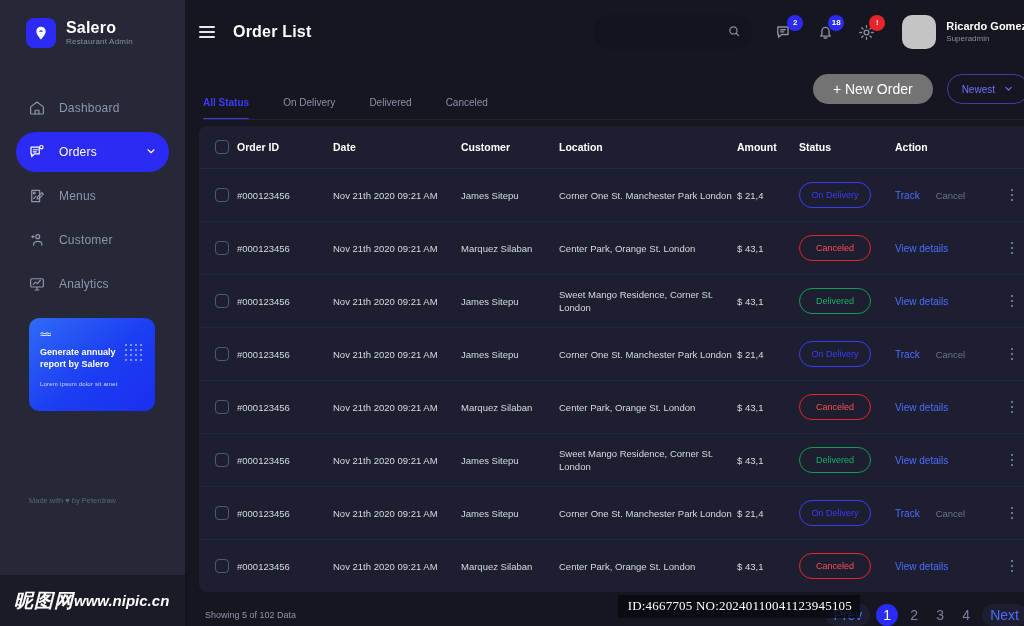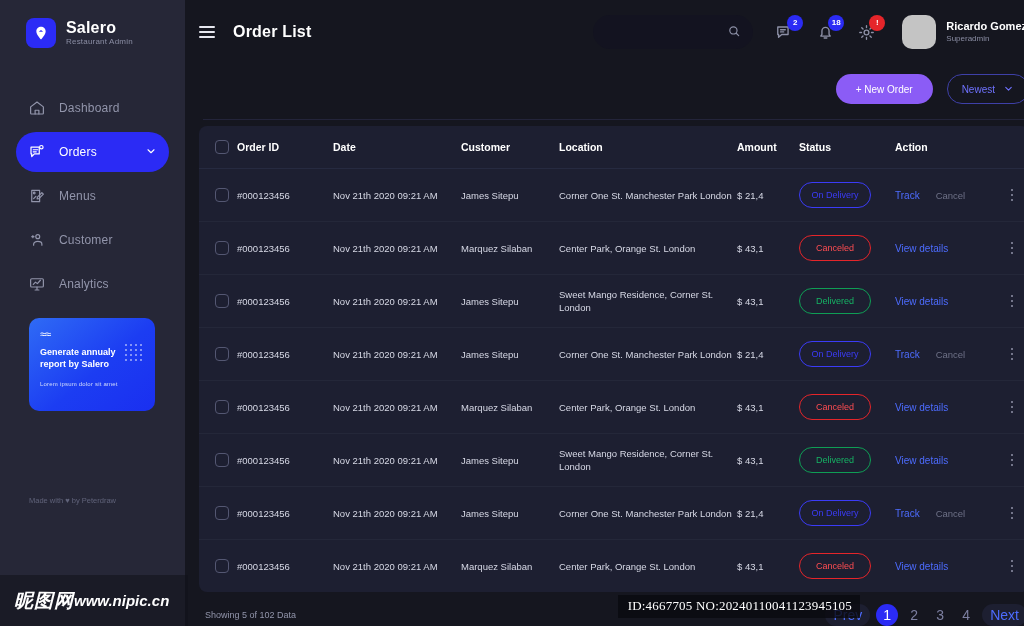--- a/index.html
+++ b/index.html
@@ -104,22 +104,22 @@
     position: relative; align-self: flex-end;
   }
   .tab.active { color: #3b3bf7; font-weight: bold; }
   .tab.active::after {
     content: ""; position: absolute; left: 0; right: 22px; bottom: 0; height: 2px; background: #3b3bf7; border-radius: 2px;
   }
   .tabs-underline { position: absolute; left: 4px; right: 0; bottom: 0; height: 1px; background: #23243a; }
 
   .actions { margin-left: auto; display: flex; align-items: center; gap: 14px; padding-bottom: 6px; }
   .btn-new {
-    background: #8b5cf6; color: #fff; border: none; border-radius: 17px;
-    height: 30px; padding: 0 20px; font-size: 10px; cursor: pointer;
+    background: #737373; color: #fff; border: none; border-radius: 17px;
+    height: 30px; padding: 0 20px; font-size: 14px; cursor: pointer;
     font-family: "Liberation Sans", sans-serif;
   }
   .btn-sort {
     background: transparent; color: #6f72ff; border: 1px solid #3e40a8; border-radius: 17px;
     height: 30px; padding: 0 14px; font-size: 10px; cursor: pointer;
     display: flex; align-items: center; gap: 8px;
     font-family: "Liberation Sans", sans-serif;
   }
 
   .card { background: #1d1f31; border-radius: 8px; margin-top: 6px; overflow: hidden; }
@@ -356,20 +356,26 @@
         <div>
           <div class="profile-name">Ricardo Gomez</div>
           <div class="profile-role">Superadmin</div>
         </div>
       </div>
     </header>
 
     <div class="content">
 
       <div class="tabs-row">
+        <div class="tabs">
+          <div class="tab active">All Status</div>
+          <div class="tab">On Delivery</div>
+          <div class="tab">Delivered</div>
+          <div class="tab">Canceled</div>
+        </div>
         <div class="tabs-underline"></div>
         <div class="actions">
           <button class="btn-new">+ New Order</button>
           <button class="btn-sort">
             <span>Newest</span>
             <span>
               <svg width="11" height="11" viewBox="0 0 24 24" fill="none" stroke="#6f72ff" stroke-width="2.4" stroke-linecap="round" stroke-linejoin="round">
                 <path d="M6 9.5l6 6 6-6"></path>
               </svg>
             </span>

